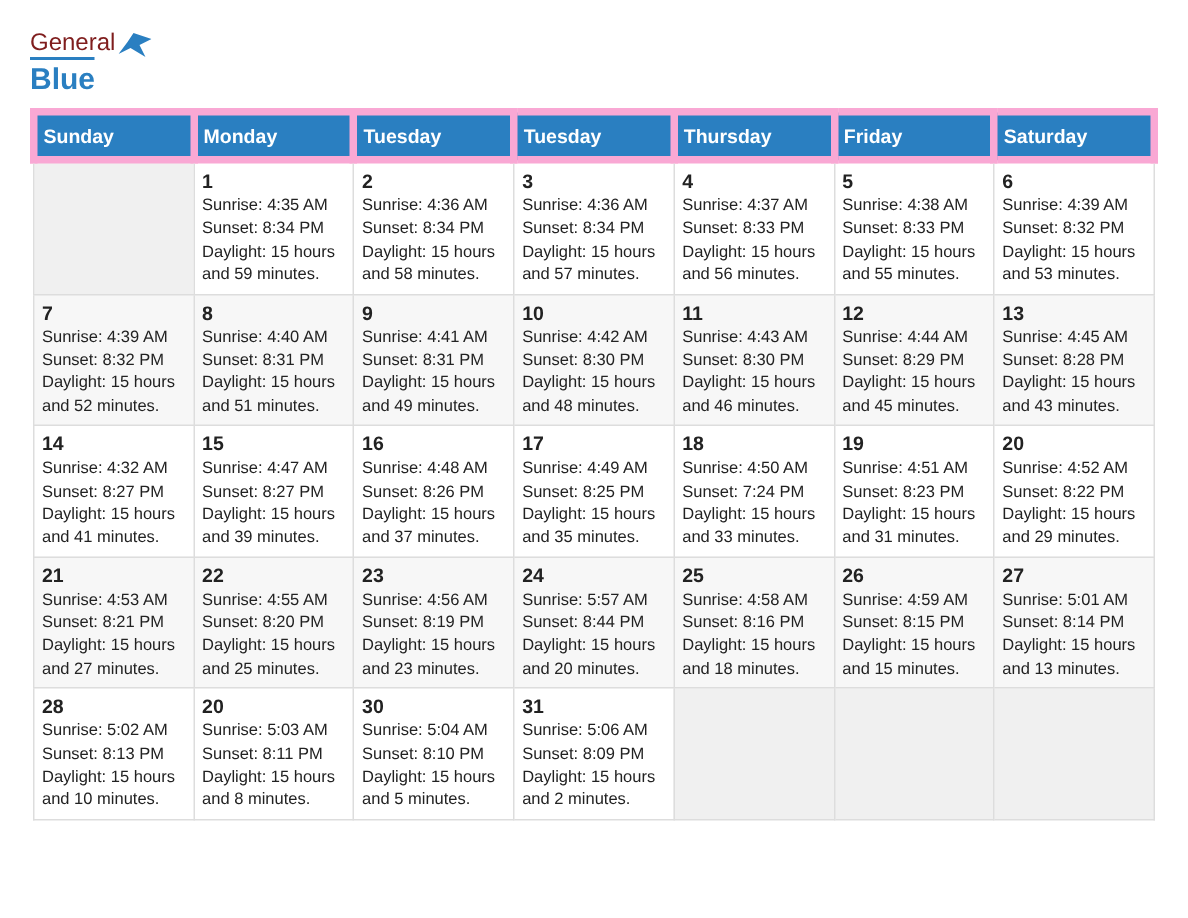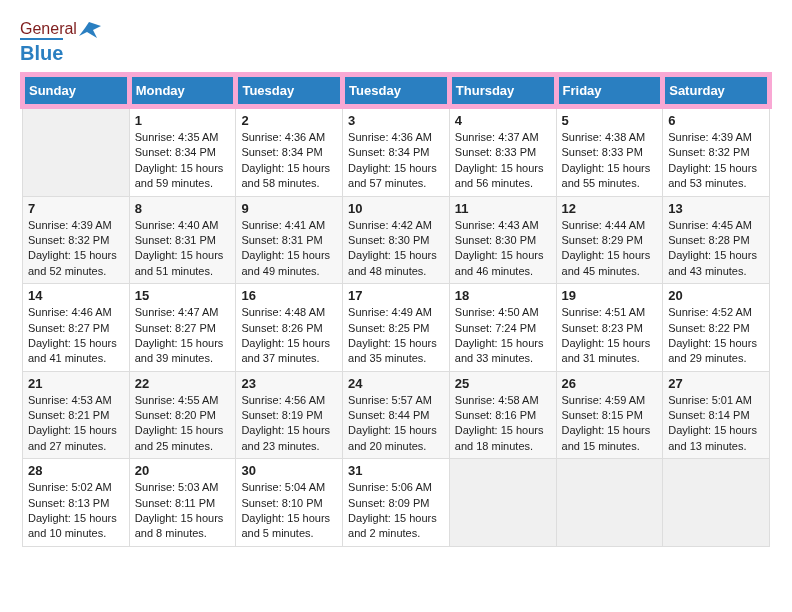--- a/index.html
+++ b/index.html
@@ -215,21 +215,21 @@
           <div>Sunrise: 4:45 AM</div>
           <div>Sunset: 8:28 PM</div>
           <div>Daylight: 15 hours and 43 minutes.</div>
         </div>
       </td>
       </tr>
       <tr>
         <td>
         <span class="day-number">14</span>
         <div class="cell-content">
-          <div>Sunrise: 4:46 AM</div>
+          <div>Sunrise: 4:32 AM</div>
           <div>Sunset: 8:27 PM</div>
           <div>Daylight: 15 hours and 41 minutes.</div>
         </div>
       </td>
         <td>
         <span class="day-number">15</span>
         <div class="cell-content">
           <div>Sunrise: 4:47 AM</div>
           <div>Sunset: 8:27 PM</div>
           <div>Daylight: 15 hours and 39 minutes.</div>

